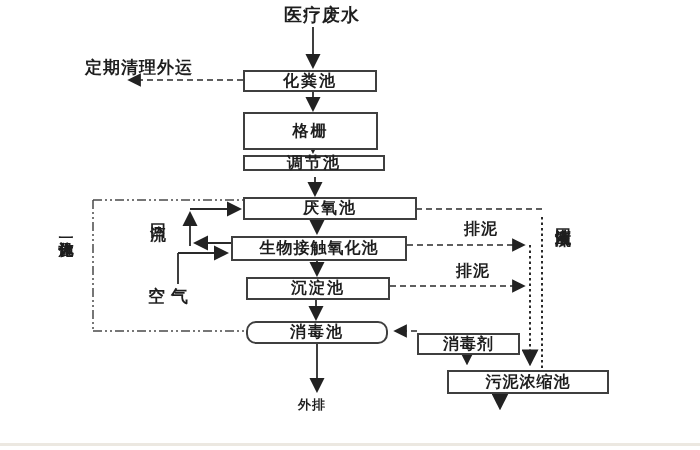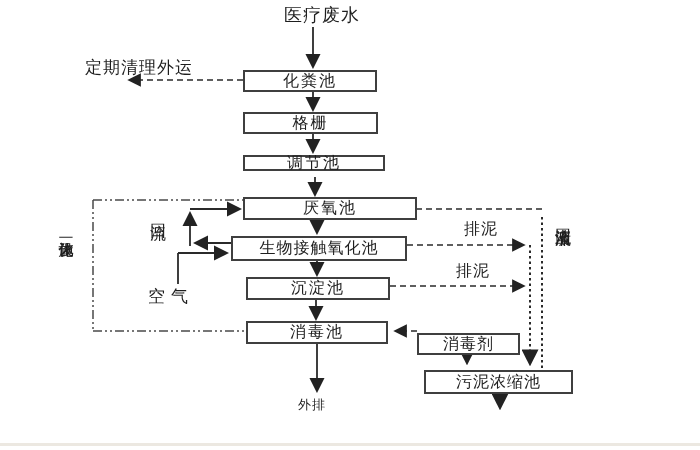--- a/index.html
+++ b/index.html
@@ -4,24 +4,24 @@
 <style>
   html,body{margin:0;padding:0;background:#fff;}
   #stage{
     position:relative;width:700px;height:450px;background:#ffffff;overflow:hidden;
     font-family:"DejaVu Sans","Liberation Sans",sans-serif;color:#1e1e1e;
   }
   #connectors{position:absolute;left:0;top:0;width:700px;height:450px;}
   .box{
     position:absolute;box-sizing:border-box;border:2px solid #3f3f3f;background:#fff;
     display:flex;align-items:center;justify-content:center;
-    font-size:16px;font-weight:normal;letter-spacing:2px;white-space:nowrap;
+    font-size:16px;font-weight:bold;letter-spacing:2px;white-space:nowrap;
   }
   .lbl{
-    position:absolute;font-weight:normal;white-space:nowrap;letter-spacing:1px;
+    position:absolute;font-weight:bold;white-space:nowrap;letter-spacing:1px;
   }
   .vert{
     writing-mode:vertical-rl;text-orientation:upright;white-space:normal;
     letter-spacing:0;line-height:1;
   }
   .bottom-edge{
     position:absolute;left:0;top:443px;width:700px;height:3px;background:#ece8e1;
   }
 </style>
 </head>
@@ -70,28 +70,28 @@
     </g>
 
     <g stroke="#4a4a4a" stroke-width="1.5" fill="none" stroke-dasharray="9 3 2 3 2 3">
       <path d="M93 200 L243 200"></path>
       <path d="M93 200 L93 331"></path>
       <path d="M93 331 L245 331"></path>
     </g>
   </svg>
 
   <div class="box" style="left:243px;top:70px;width:134px;height:22px;">化粪池</div>
-  <div class="box" style="left:243px;top:112px;width:135px;height:22px;">格栅</div>
+  <div class="box" style="left:243px;top:112px;width:135px;height:38px;">格栅</div>
   <div class="box" style="left:243px;top:155px;width:142px;height:16px;">调节池</div>
   <div class="box" style="left:243px;top:197px;width:174px;height:23px;">厌氧池</div>
   <div class="box" style="left:231px;top:236px;width:176px;height:25px;letter-spacing:1px;">生物接触氧化池</div>
   <div class="box" style="left:246px;top:277px;width:144px;height:23px;">沉淀池</div>
-  <div class="box" style="left:246px;top:321px;width:142px;height:23px;">消毒池</div>
+  <div class="box" style="left:246px;top:321px;width:142px;height:23px;border-radius:10px;">消毒池</div>
   <div class="box" style="left:417px;top:321px;width:103px;height:22px;letter-spacing:1px;margin-top:12px;">消毒剂</div>
-  <div class="box" style="left:424px;top:370px;width:149px;height:24px;letter-spacing:1px;">污泥浓缩池</div>
+  <div class="box" style="left:447px;top:370px;width:162px;height:24px;letter-spacing:1px;">污泥浓缩池</div>
 
   <div class="lbl" style="left:262px;top:3px;width:120px;text-align:center;font-size:18px;">医疗废水</div>
   <div class="lbl" style="left:85px;top:56px;font-size:17px;">定期清理外运</div>
   <div class="lbl vert" style="left:150px;top:211px;font-size:16px;height:38px;">回流</div>
   <div class="lbl" style="left:148px;top:285px;font-size:17px;letter-spacing:6px;">空气</div>
   <div class="lbl" style="left:464px;top:219px;font-size:16px;">排泥</div>
   <div class="lbl" style="left:456px;top:261px;font-size:16px;">排泥</div>
   <div class="lbl vert" style="left:555px;top:216px;font-size:16px;height:82px;">上清液回流</div>
   <div class="lbl vert" style="left:58px;top:230px;font-size:15px;height:78px;">一体化设施</div>
   <div class="lbl" style="left:298px;top:396px;font-size:13px;">外排</div>

